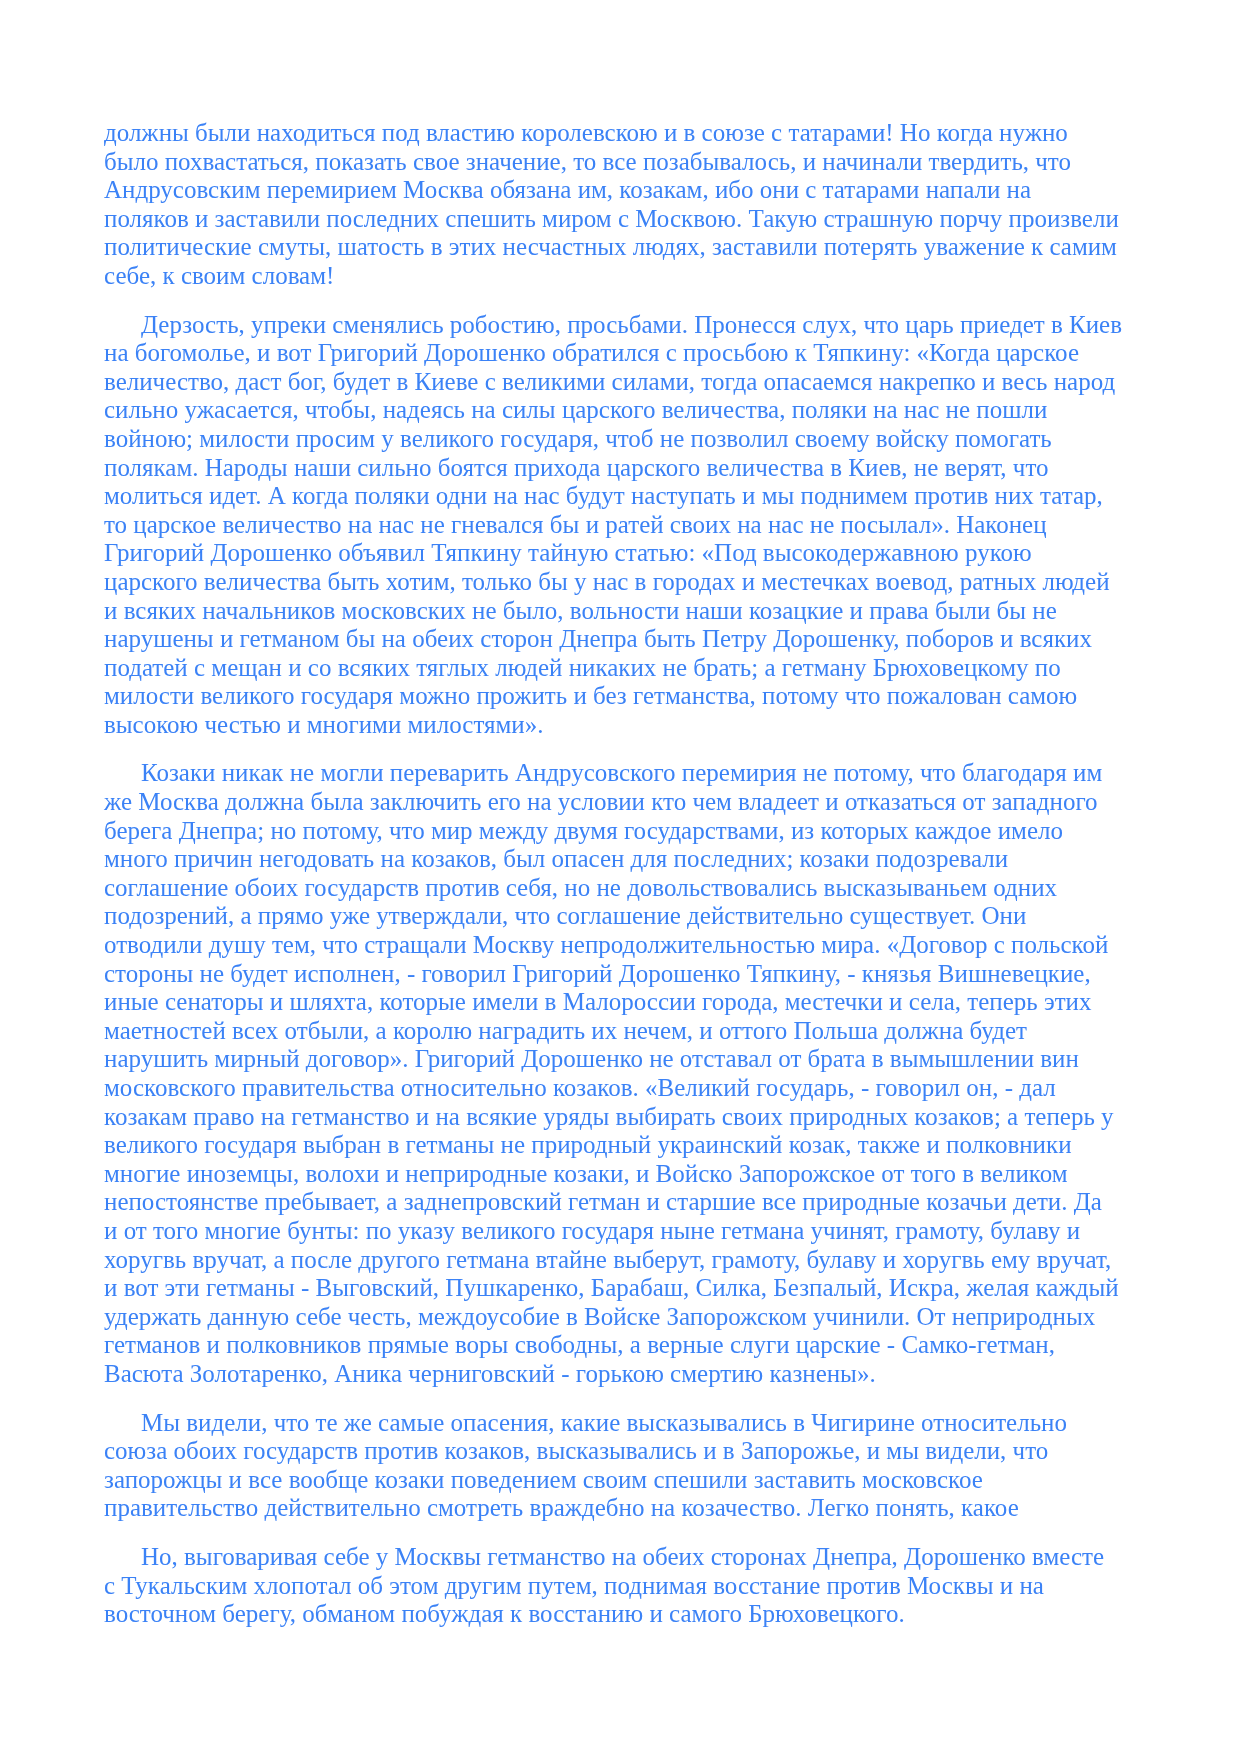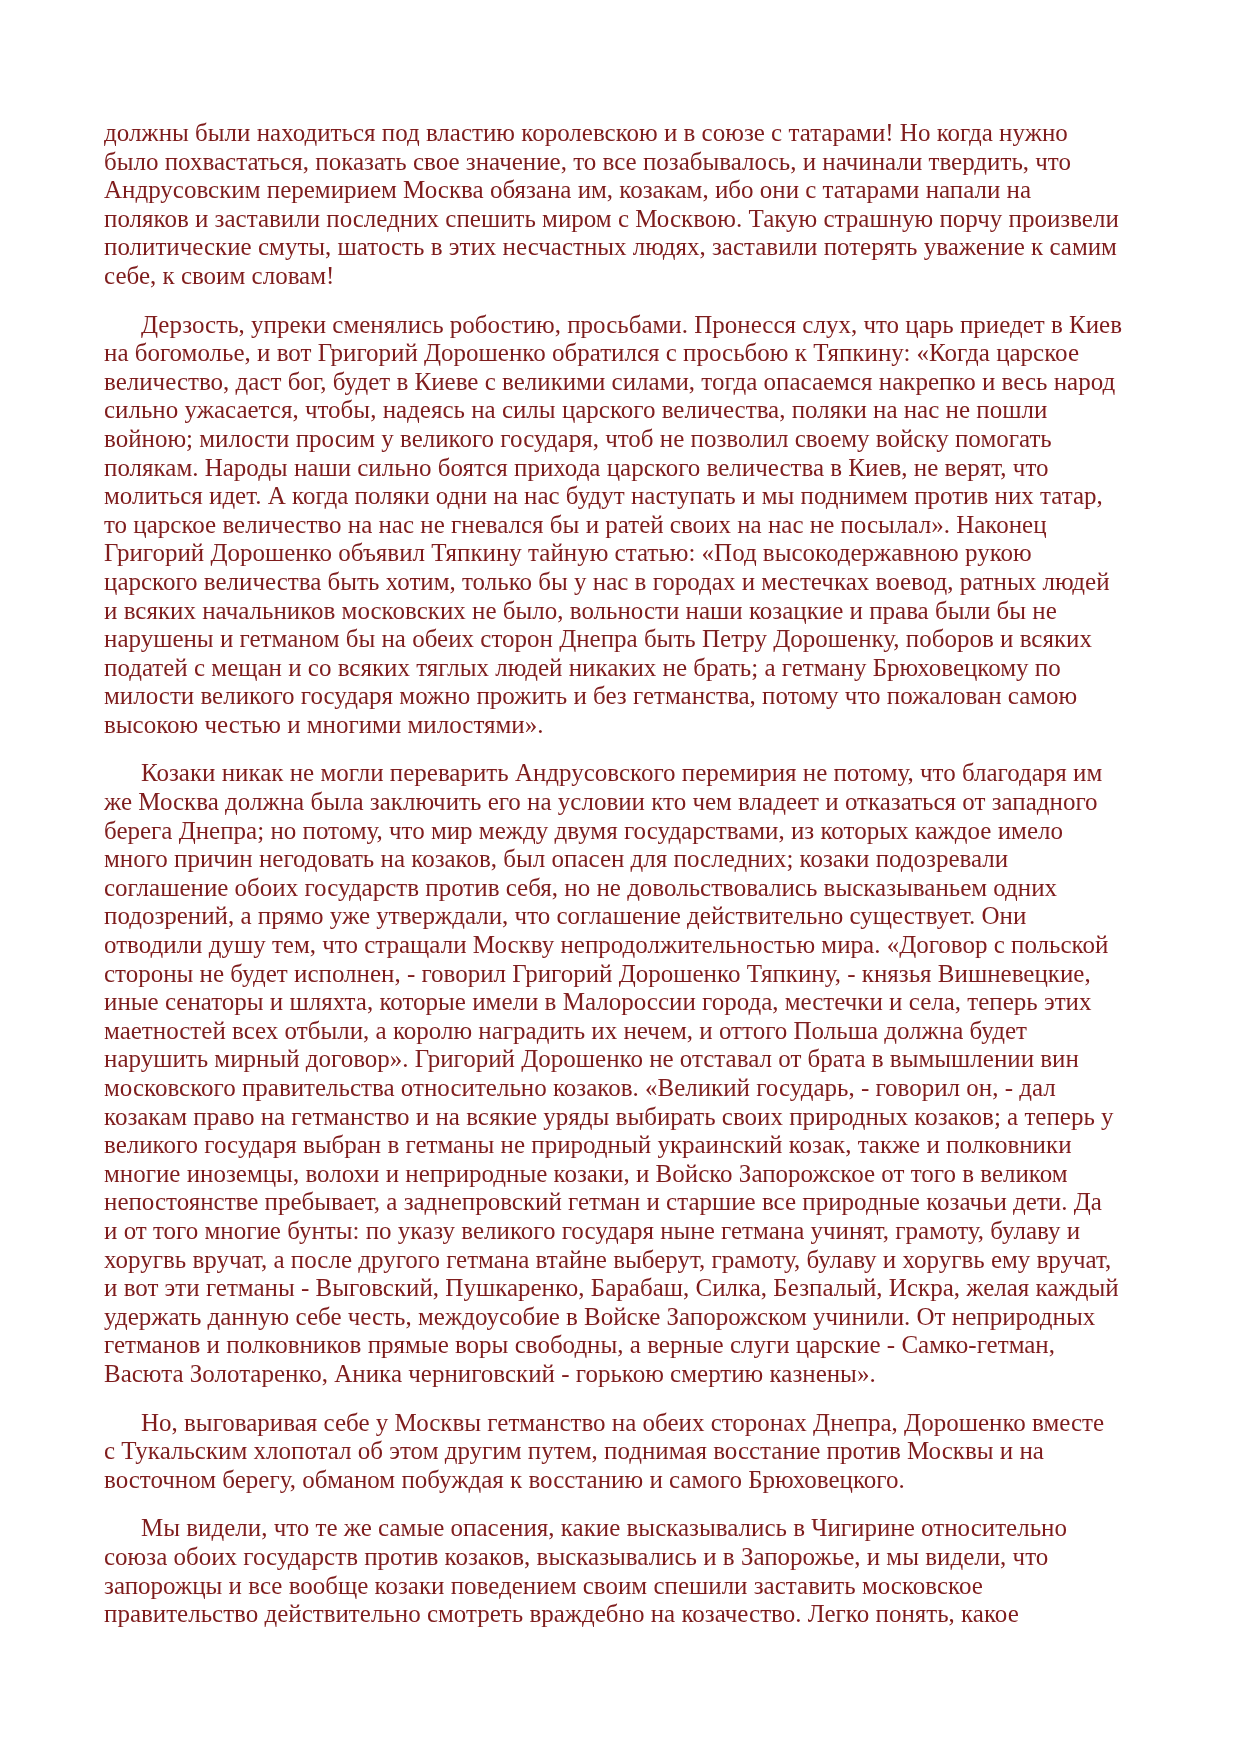--- a/index.html
+++ b/index.html
@@ -15,21 +15,21 @@
     overflow: hidden;
   }
   .text-block {
     position: absolute;
     left: 104px;
     top: 119px;
     width: 1126px;
     font-family: "Liberation Serif", "DejaVu Serif", serif;
     font-size: 25px;
     line-height: 28.6px;
-    color: #7f1d1d;
+    color: #3b82f6;
     text-align: left;
   }
   .para {
     margin: 0 0 20px 0;
     white-space: pre-line;
   }
   .para.indent {
     text-indent: 37px;
   }
 </style>
@@ -74,21 +74,21 @@
 козакам право на гетманство и на всякие уряды выбирать своих природных козаков; а теперь у
 великого государя выбран в гетманы не природный украинский козак, также и полковники
 многие иноземцы, волохи и неприродные козаки, и Войско Запорожское от того в великом
 непостоянстве пребывает, а заднепровский гетман и старшие все природные козачьи дети. Да
 и от того многие бунты: по указу великого государя ныне гетмана учинят, грамоту, булаву и
 хоругвь вручат, а после другого гетмана втайне выберут, грамоту, булаву и хоругвь ему вручат,
 и вот эти гетманы - Выговский, Пушкаренко, Барабаш, Силка, Безпалый, Искра, желая каждый
 удержать данную себе честь, междоусобие в Войске Запорожском учинили. От неприродных
 гетманов и полковников прямые воры свободны, а верные слуги царские - Самко-гетман,
 Васюта Золотаренко, Аника черниговский - горькою смертию казнены».</p>
-      <p class="para indent">Но, выговаривая себе у Москвы гетманство на обеих сторонах Днепра, Дорошенко вместе
-с Тукальским хлопотал об этом другим путем, поднимая восстание против Москвы и на
-восточном берегу, обманом побуждая к восстанию и самого Брюховецкого.</p>
       <p class="para indent">Мы видели, что те же самые опасения, какие высказывались в Чигирине относительно
 союза обоих государств против козаков, высказывались и в Запорожье, и мы видели, что
 запорожцы и все вообще козаки поведением своим спешили заставить московское
 правительство действительно смотреть враждебно на козачество. Легко понять, какое</p>
+      <p class="para indent">Но, выговаривая себе у Москвы гетманство на обеих сторонах Днепра, Дорошенко вместе
+с Тукальским хлопотал об этом другим путем, поднимая восстание против Москвы и на
+восточном берегу, обманом побуждая к восстанию и самого Брюховецкого.</p>
     </div>
 </div>
 
 </body></html>

